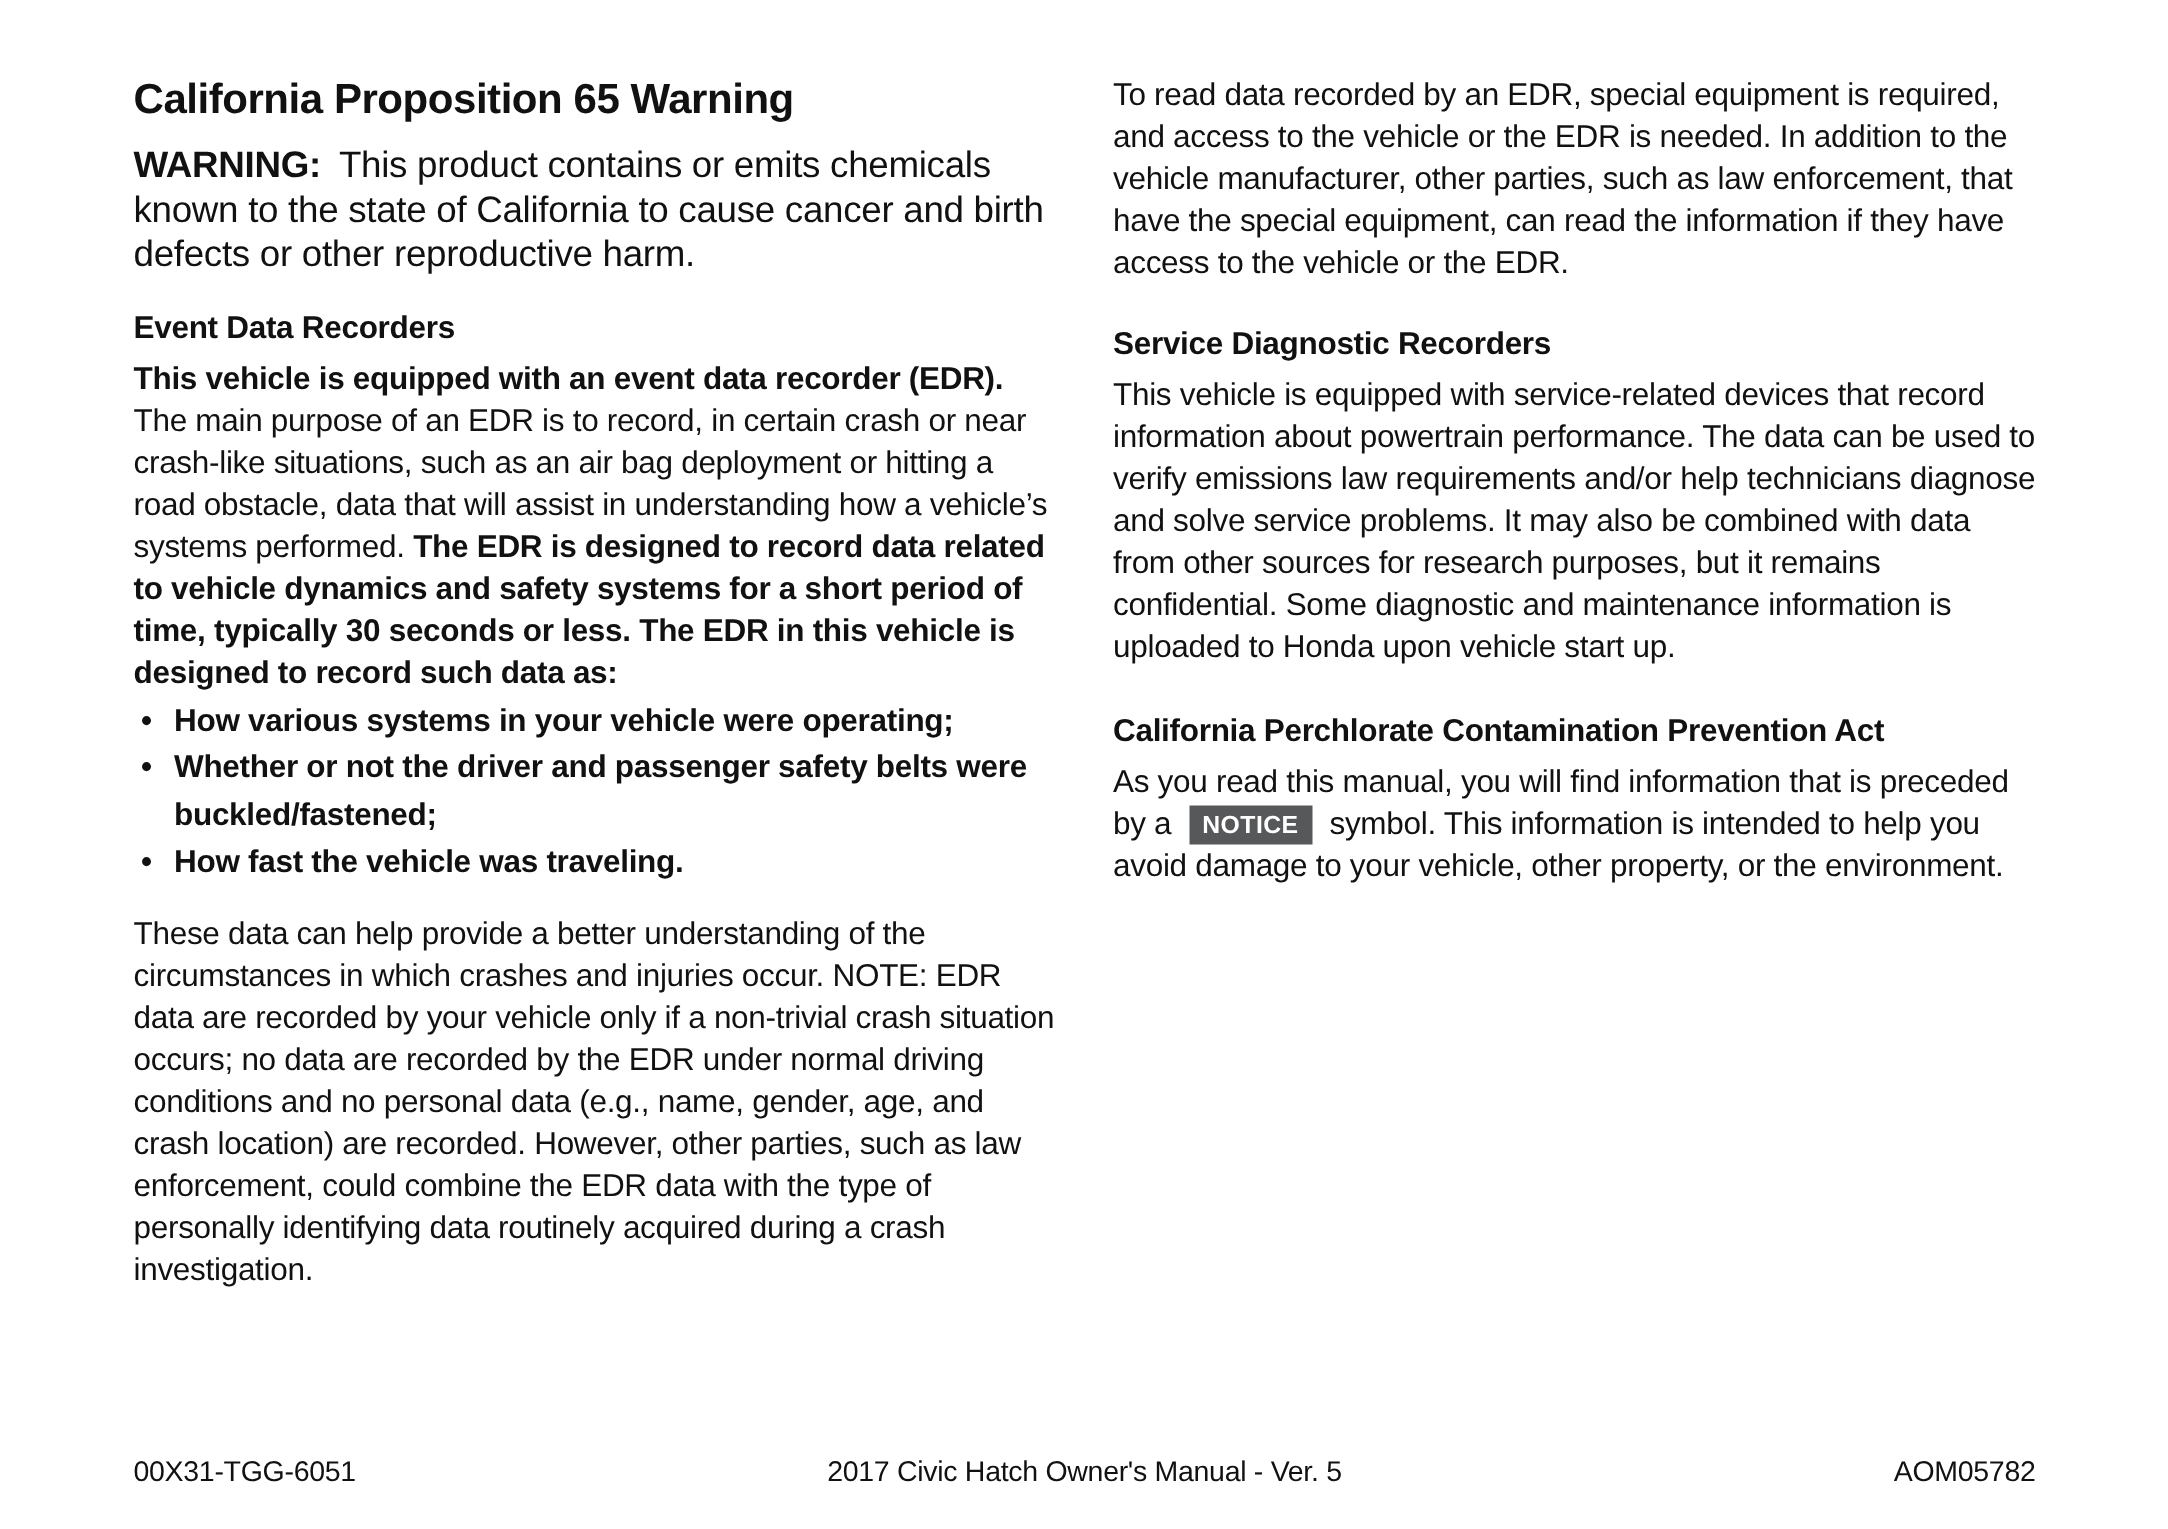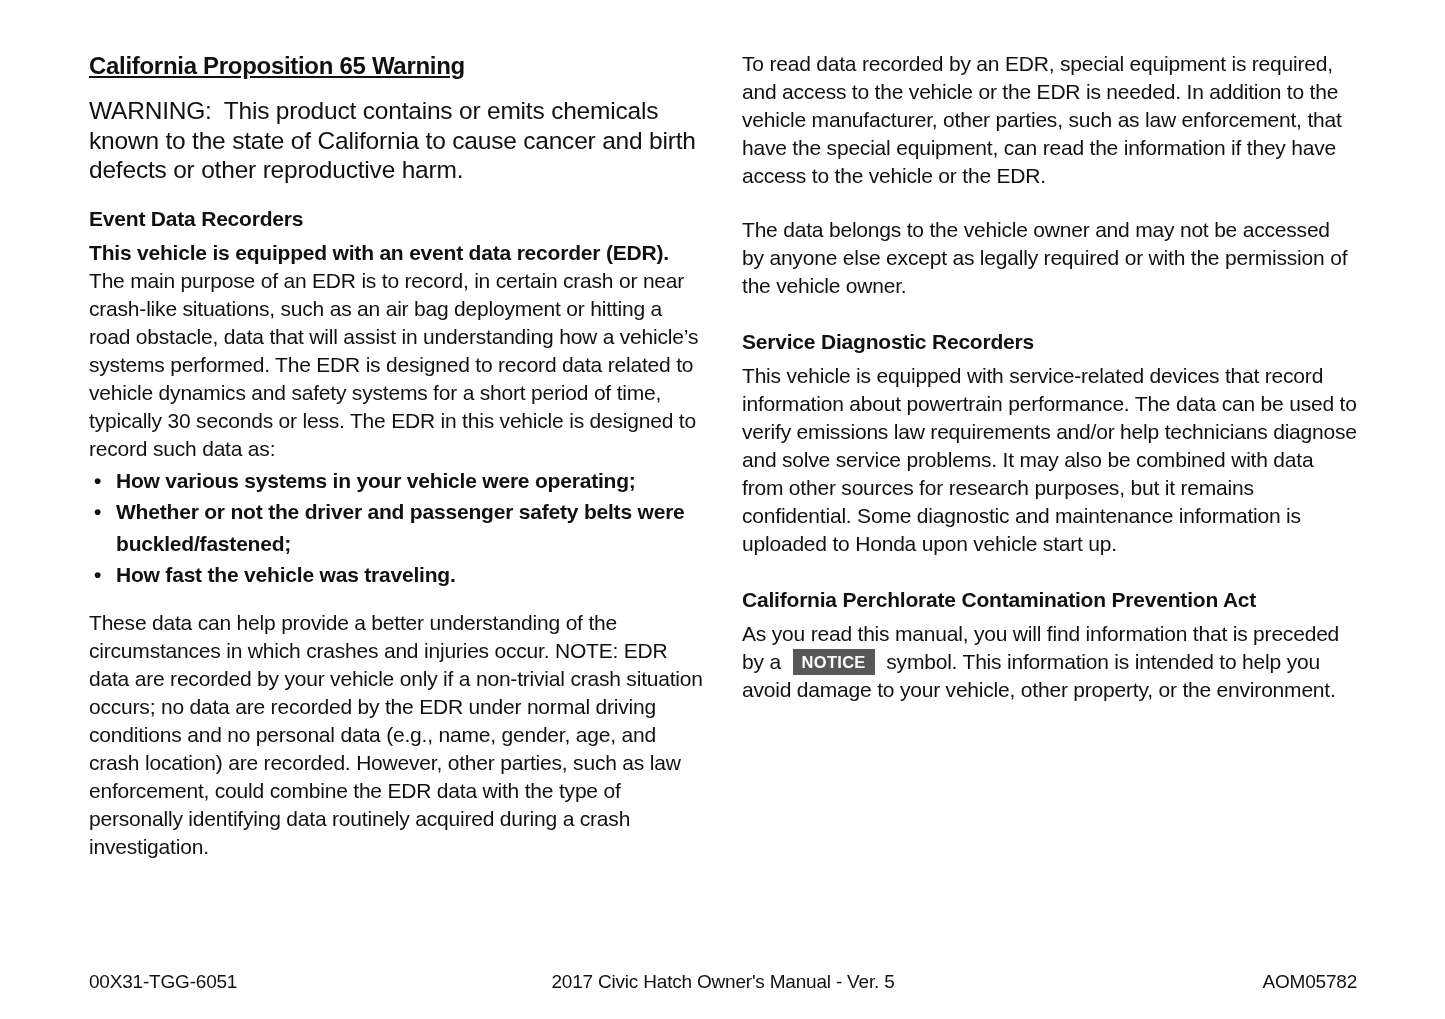--- a/index.html
+++ b/index.html
@@ -22,26 +22,25 @@
   }
   .columns {
     display: flex;
     gap: 37px;
   }
   .col { box-sizing: border-box; }
   .col.left  { width: 616px; }
   .col.right { width: 615px; }
 
   h1 {
-    font-size: 24px;
+    font-size: 28px;
     line-height: 32px;
     font-weight: bold;
     margin: 0 0 14px 0;
     letter-spacing: -0.3px;
-    text-decoration: underline;
   }
   h2 {
     font-size: 21px;
     line-height: 27px;
     font-weight: bold;
     margin: 0 0 7px 0;
     letter-spacing: -0.2px;
   }
   p {
     font-size: 21px;
@@ -71,21 +70,21 @@
     font-weight: bold;
     letter-spacing: -0.2px;
   }
   ul.bullets li::before {
     content: "\2022";
     position: absolute;
     left: 5px;
     top: 0;
   }
 
-  .b { font-weight: normal; margin-top: 28px; }
+  .b { font-weight: bold; margin-top: 28px; }
   .i { font-style: italic; }
   .gap-after { margin-right: 12px; }
 
   .notice-badge {
     display: inline-block;
     background: #57585a;
     color: #ffffff;
     font-weight: bold;
     font-size: 16.5px;
     line-height: 20px;
@@ -130,21 +129,20 @@
         <li>Whether or not the driver and passenger safety belts were buckled/fastened;</li>
         <li>How fast the vehicle was traveling.</li>
       </ul>
 
       <p>These data can help provide a better understanding of the circumstances in which crashes and injuries occur. NOTE: EDR data are recorded by your vehicle only if a non-trivial crash situation occurs; no data are recorded by the EDR under normal driving conditions and no personal data (e.g., name, gender, age, and crash location) are recorded. However, other parties, such as law enforcement, could combine the EDR data with the type of personally identifying data routinely acquired during a crash investigation.</p>
     </div>
 
     <div class="col right">
       <p class="gap-bottom">To read data recorded by an EDR, special equipment is required, and access to the vehicle or the EDR is needed. In addition to the vehicle manufacturer, other parties, such as law enforcement, that have the special equipment, can read the information if they have access to the vehicle or the EDR.</p>
 
-      <p class="gap-bottom-lg">The data belongs to the vehicle owner and may not be accessed by anyone else except as legally required or with the permission of the vehicle owner.</p>
 
       <h2>Service Diagnostic Recorders</h2>
 
       <p class="gap-bottom-lg">This vehicle is equipped with service-related devices that record information about powertrain performance. The data can be used to verify emissions law requirements and/or help technicians diagnose and solve service problems. It may also be combined with data from other sources for research purposes, but it remains confidential. Some diagnostic and maintenance information is uploaded to Honda upon vehicle start up.</p>
 
       <h2>California Perchlorate Contamination Prevention Act</h2>
 
 
       <p><span>As you read this manual, you will find information that is preceded by a </span><span class="notice-badge">NOTICE</span><span> symbol. This information is intended to help you avoid damage to your vehicle, other property, or the environment.</span></p>
     </div>

